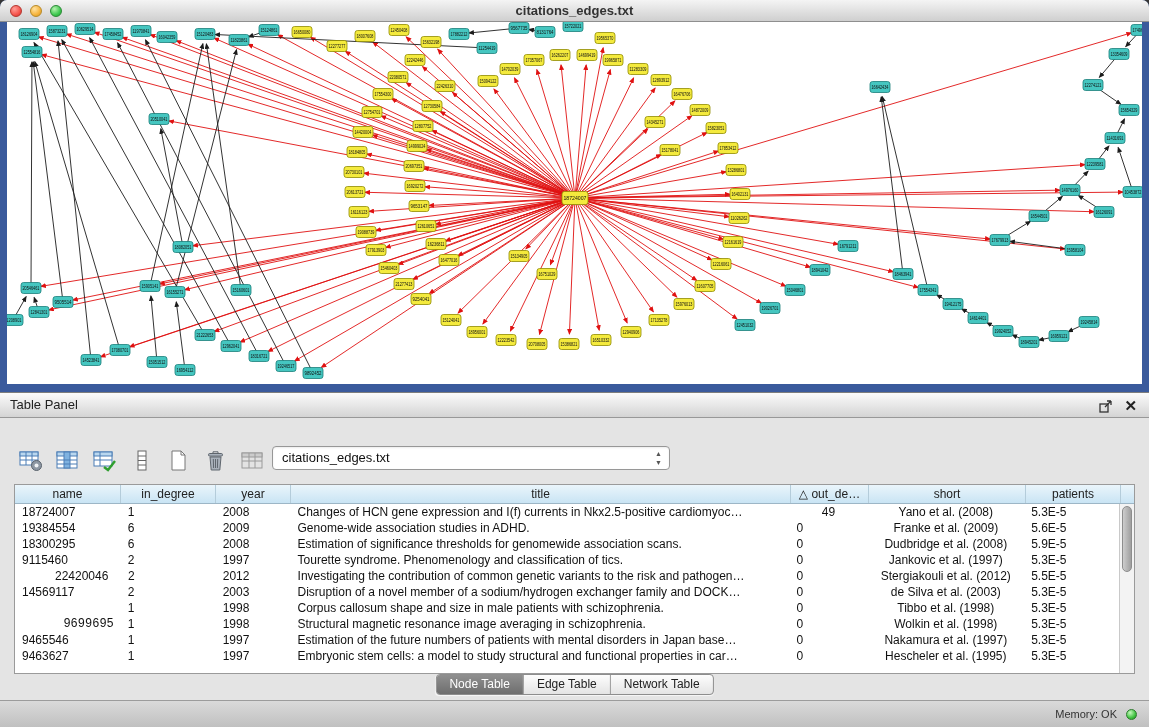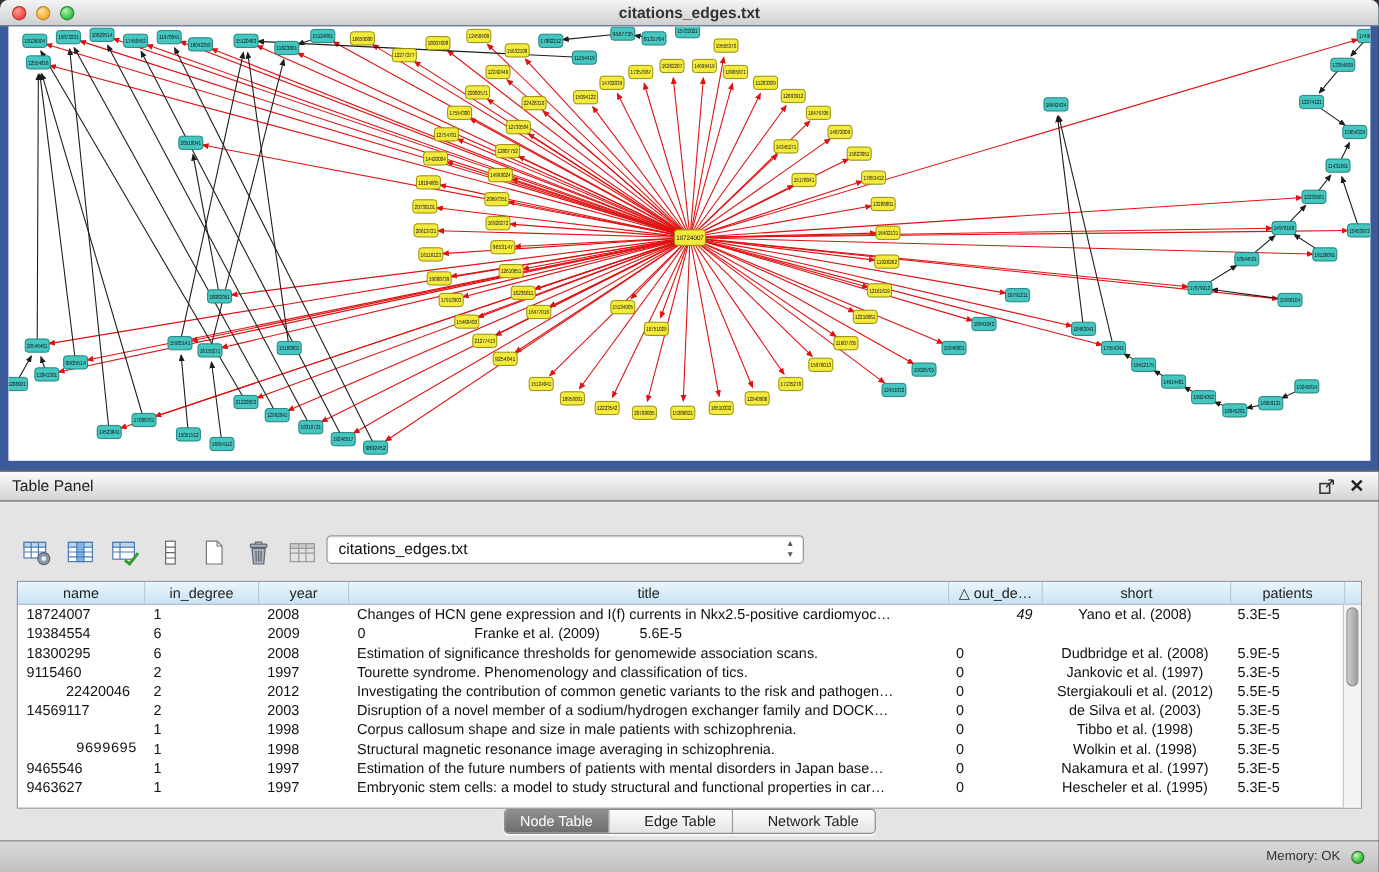--- a/index.html
+++ b/index.html
@@ -55,21 +55,21 @@
         white-space:nowrap; overflow:hidden; }
   .vscroll { position:absolute; top:19px; right:0; bottom:0; width:15px;
              background:#f3f3f3; border-left:1px solid #c9c9c9; }
   .vthumb { position:absolute; top:2px; left:2px; width:10px; height:66px; border-radius:6px;
             background:linear-gradient(90deg,#cwhite,#a8a8a8); background:linear-gradient(90deg,#cdcdcd,#9f9f9f);
             border:1px solid #8d8d8d; }
 
   
   .tabs { position:absolute; top:256px; left:50%; transform:translateX(-50%);
           display:flex; border:1px solid #8d8d8d; border-radius:4px; overflow:hidden;
-          background:linear-gradient(#fdfdfd,#e4e4e4); box-shadow:0 1px 1px rgba(255,255,255,.7);gap:16px; }
+          background:linear-gradient(#fdfdfd,#e4e4e4); box-shadow:0 1px 1px rgba(255,255,255,.7); }
   .tab { padding:0 13px; font-size:12px; line-height:19px; color:#222; border-right:1px solid #9b9b9b; }
   .tab:last-child { border-right:none; }
   .tab.active { background:linear-gradient(#8f8f8f,#6e6e6e); color:#fff; }
 
   
   .status-bar { position:absolute; top:700px; left:0; width:100%; height:27px;
                 background:linear-gradient(#dadada,#c0c0c0); border-top:1px solid #9c9c9c; }
   .memory { position:absolute; right:32px; font-size:11px; line-height:26px; color:#333; }
   .led { position:absolute; right:12px; top:8px; width:11px; height:11px; border-radius:50%;
          background:radial-gradient(circle at 35% 30%, #c4f8bc, #41c341 60%, #1f8a1f);
@@ -826,28 +826,29 @@
         <div class="th" style="width: 78px;">△ out_de…</div>
         <div class="th" style="width: 157px;">short</div>
         <div class="th" style="width: 95px;">patients</div>
       </div>
     <div class="tbody" id="tbody">
         <div class="tr">
           <div class="td" style="width: 106px; text-align: left;">18724007</div>
           <div class="td" style="width: 95px; text-align: left;">1</div>
           <div class="td" style="width: 75px; text-align: left;">2008</div>
           <div class="td" style="width: 500px; text-align: left;">Changes of HCN gene expression and I(f) currents in Nkx2.5-positive cardiomyoc…</div>
-          <div class="td" style="width: 78px; text-align: right; font-style: italic;">49</div>
+          <div class="td" style="width: 78px; text-align: center;">49</div>
           <div class="td" style="width: 157px; text-align: center;">Yano et al. (2008)</div>
           <div class="td" style="width: 95px; text-align: left;">5.3E-5</div>
         </div>
         <div class="tr">
           <div class="td" style="width: 106px; text-align: left;">19384554</div>
           <div class="td" style="width: 95px; text-align: left;">6</div>
           <div class="td" style="width: 75px; text-align: left;">2009</div>
+          <div class="td" style="width: 500px; text-align: left;">Genome-wide association studies in ADHD.</div>
           <div class="td" style="width: 78px; text-align: left;">0</div>
           <div class="td" style="width: 157px; text-align: center;">Franke et al. (2009)</div>
           <div class="td" style="width: 95px; text-align: left;">5.6E-5</div>
         </div>
         <div class="tr">
           <div class="td" style="width: 106px; text-align: left;">18300295</div>
           <div class="td" style="width: 95px; text-align: left;">6</div>
           <div class="td" style="width: 75px; text-align: left;">2008</div>
           <div class="td" style="width: 500px; text-align: left;">Estimation of significance thresholds for genomewide association scans.</div>
           <div class="td" style="width: 78px; text-align: left;">0</div>

